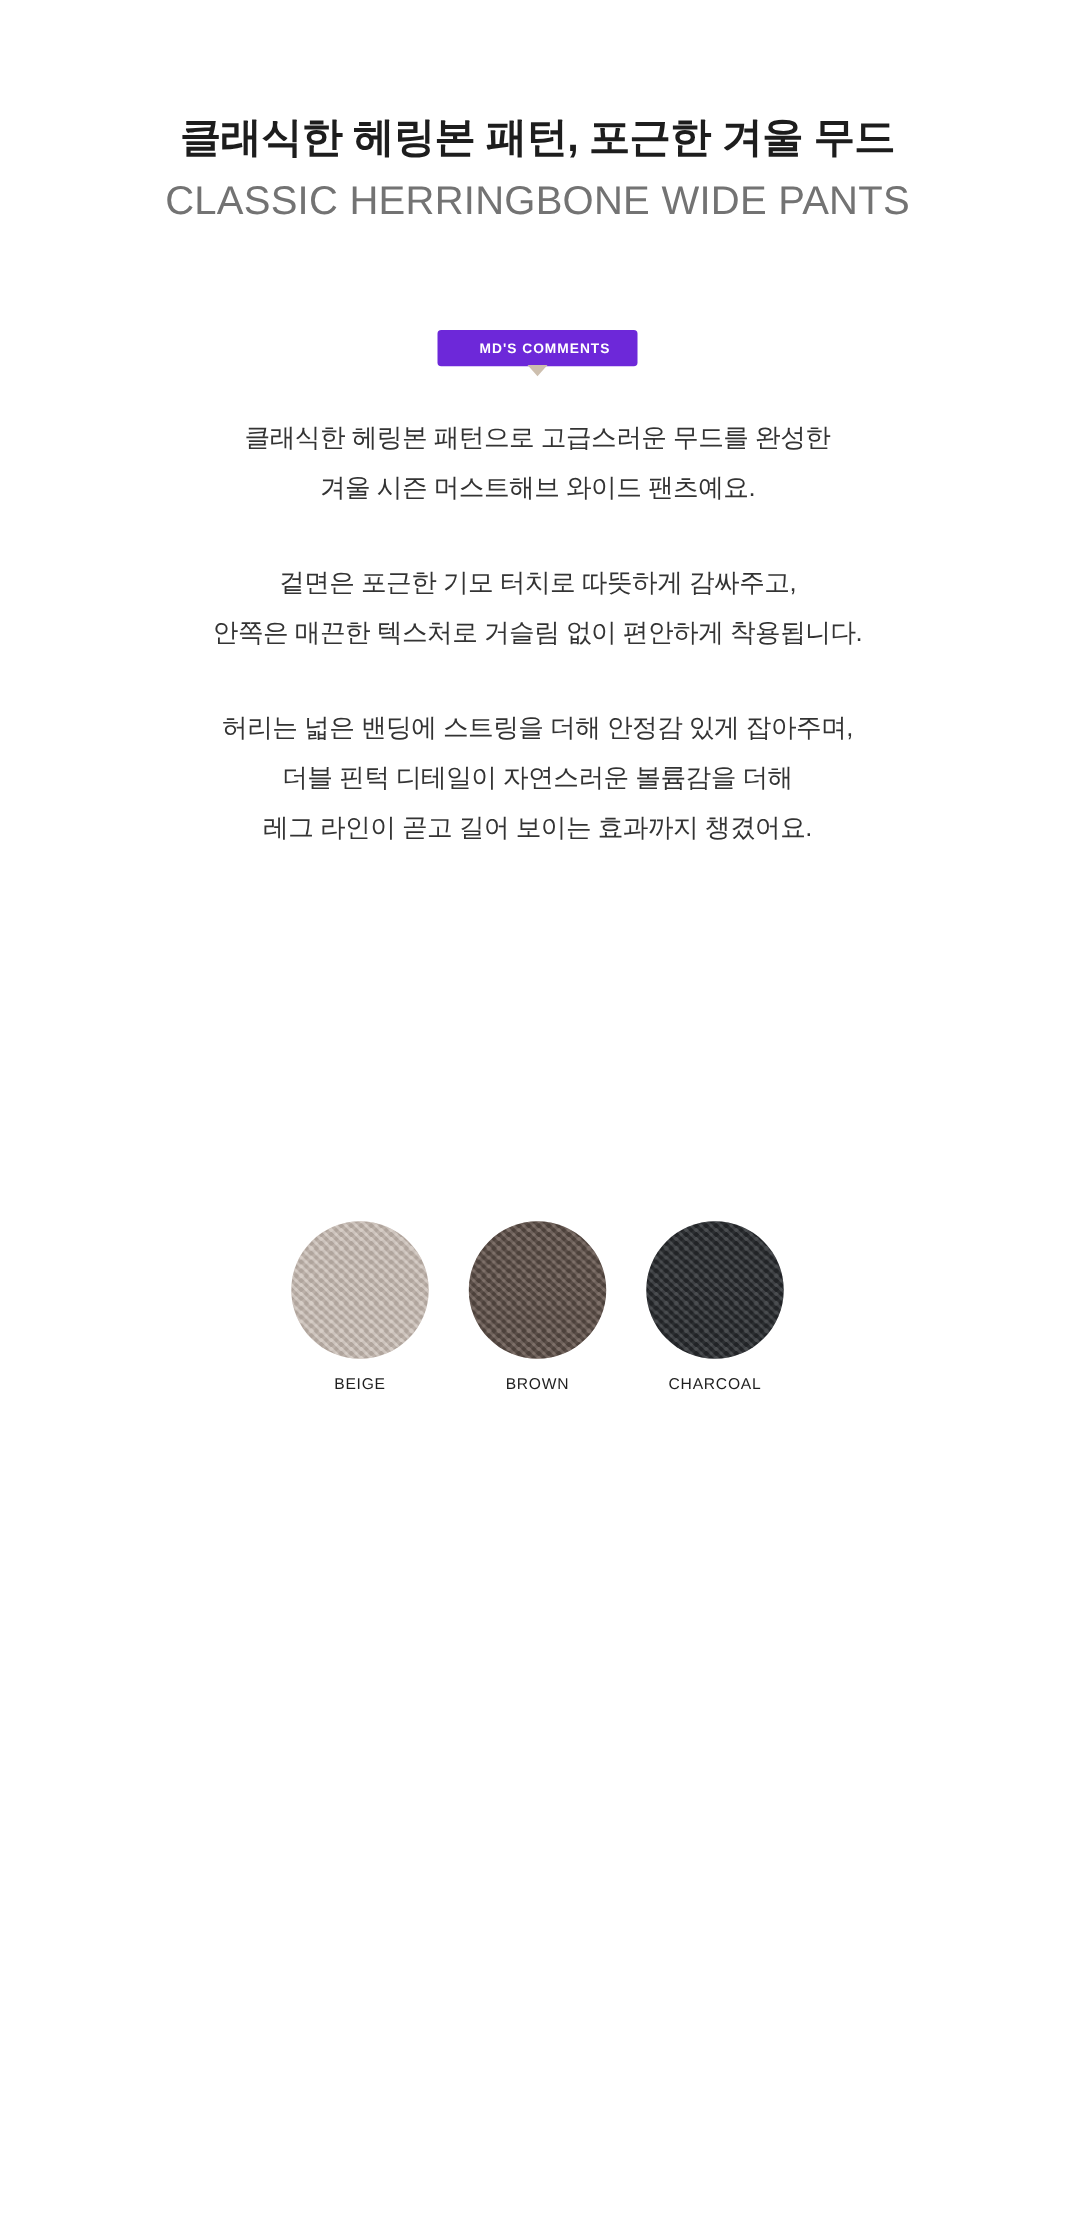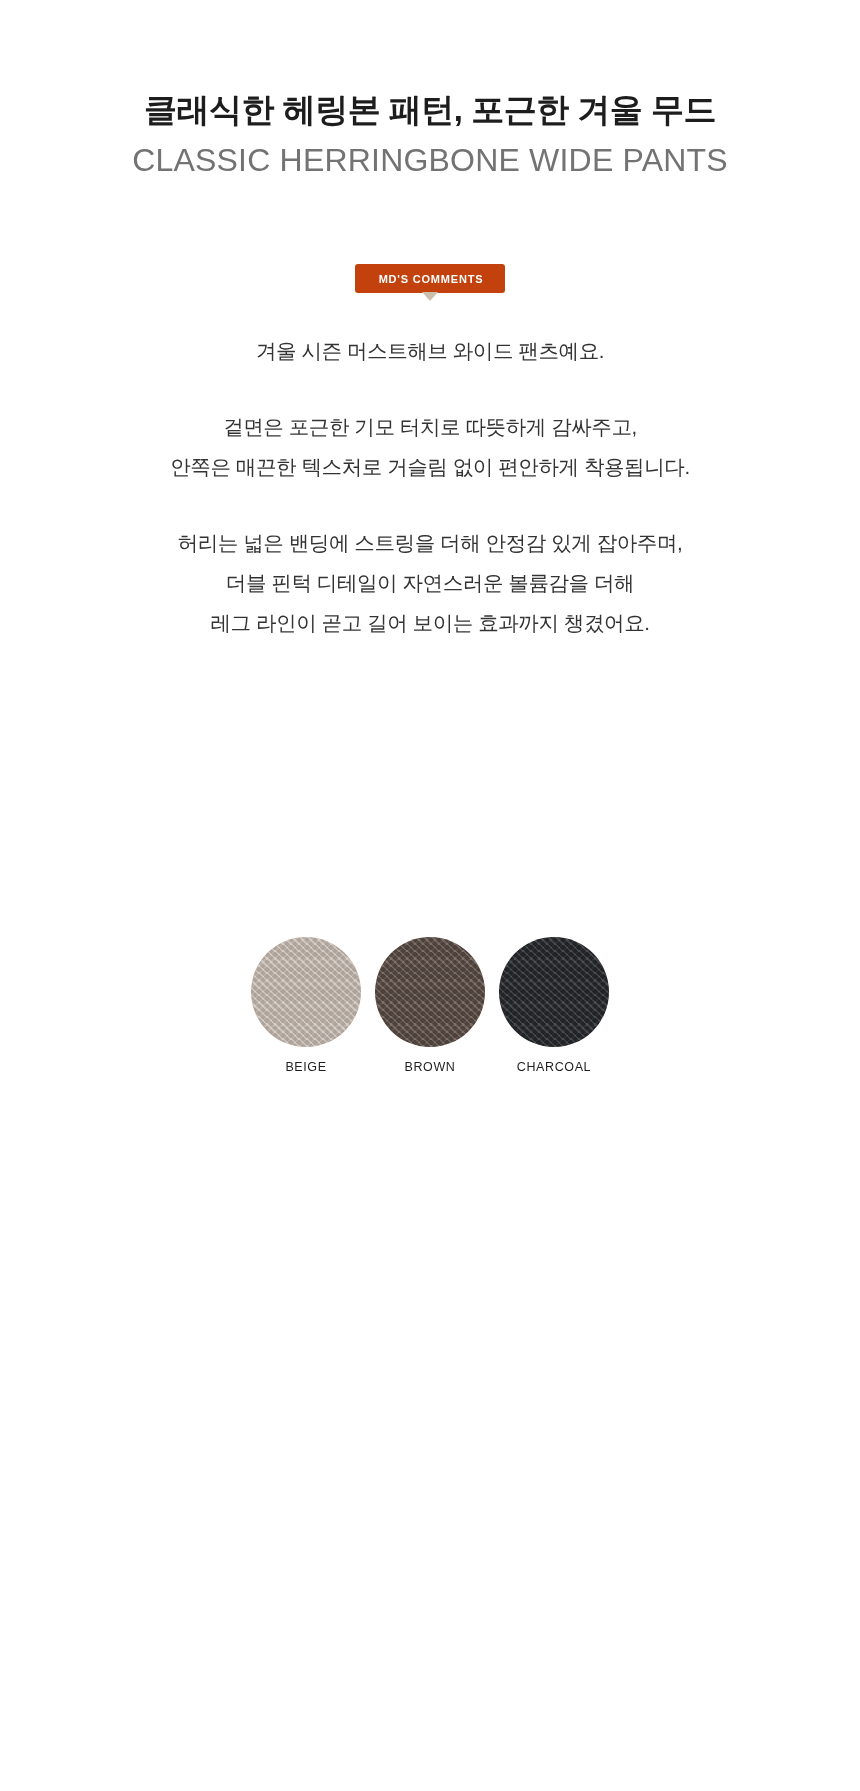--- a/index.html
+++ b/index.html
@@ -46,26 +46,26 @@
   }
 
   
   .badge-wrap {
     margin-top: 82px;
     text-align: center;
   }
   .badge {
     display: inline-block;
     position: relative;
-    background: #c2410c;
+    background: #6d28d9;
     color: #ffffff;
     font-size: 11px;
     font-weight: bold;
     letter-spacing: 0.8px;
-    padding: 9px 22px 8px 24px;
+    padding: 9px 22px 8px 34px;
     border-radius: 3px;
   }
   .badge::after {
     content: "";
     position: absolute;
     left: 50%;
     bottom: -8px;
     margin-left: -8px;
     width: 0;
     height: 0;
@@ -88,20 +88,21 @@
   }
   .desc .gap {
     height: 36px;
   }
 
   
   .swatches {
     margin-top: 258px;
     display: flex;
     justify-content: center;
+    gap: 18px;
   }
   .swatch {
     width: 124px;
     text-align: center;
   }
   .swatch-circle {
     width: 110px;
     height: 110px;
     margin: 0 auto;
     border-radius: 50%;
@@ -150,20 +151,21 @@
   <div class="header">
     <h1 class="title-ko">클래식한 헤링본 패턴, 포근한 겨울 무드</h1>
     <h2 class="title-en">CLASSIC HERRINGBONE WIDE PANTS</h2>
   </div>
 
   <div class="badge-wrap">
     <span class="badge">MD'S COMMENTS</span>
   </div>
 
   <div class="desc">
+    <p>클래식한 헤링본 패턴으로 고급스러운 무드를 완성한</p>
     <p>겨울 시즌 머스트해브 와이드 팬츠예요.</p>
     <div class="gap"></div>
     <p>겉면은 포근한 기모 터치로 따뜻하게 감싸주고,</p>
     <p>안쪽은 매끈한 텍스처로 거슬림 없이 편안하게 착용됩니다.</p>
     <div class="gap"></div>
     <p>허리는 넓은 밴딩에 스트링을 더해 안정감 있게 잡아주며,</p>
     <p>더블 핀턱 디테일이 자연스러운 볼륨감을 더해</p>
     <p>레그 라인이 곧고 길어 보이는 효과까지 챙겼어요.</p>
     <div class="gap"></div>
   </div>

